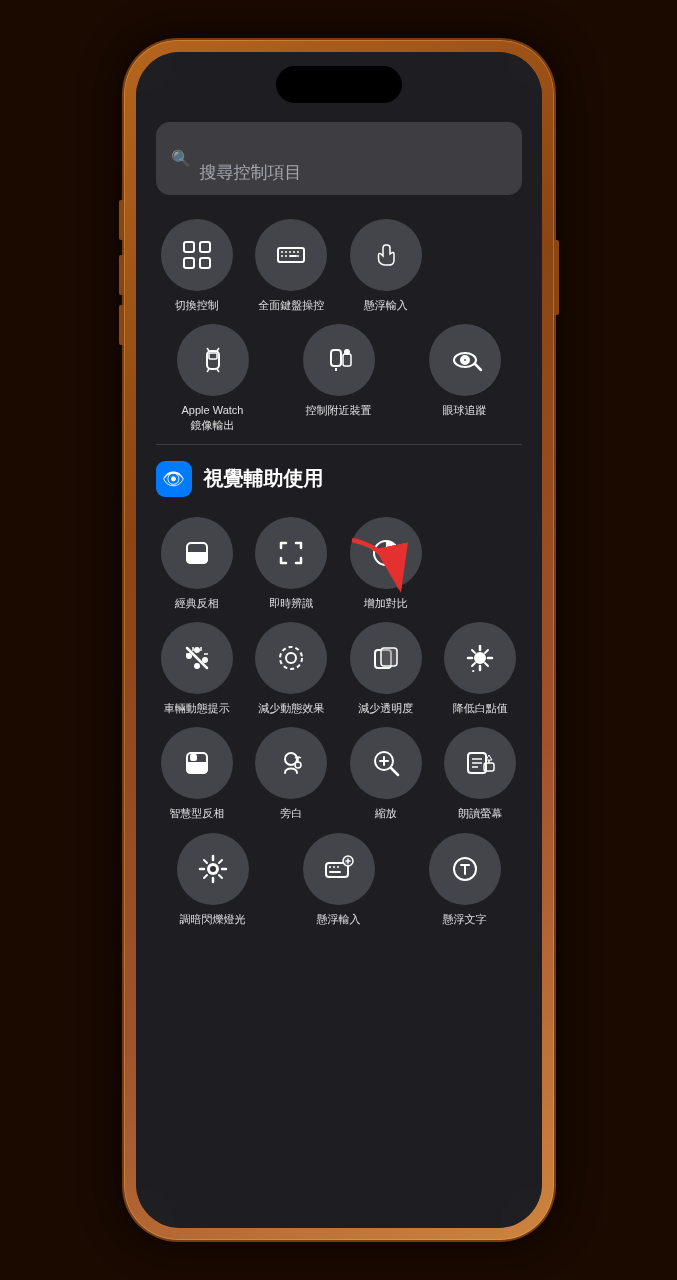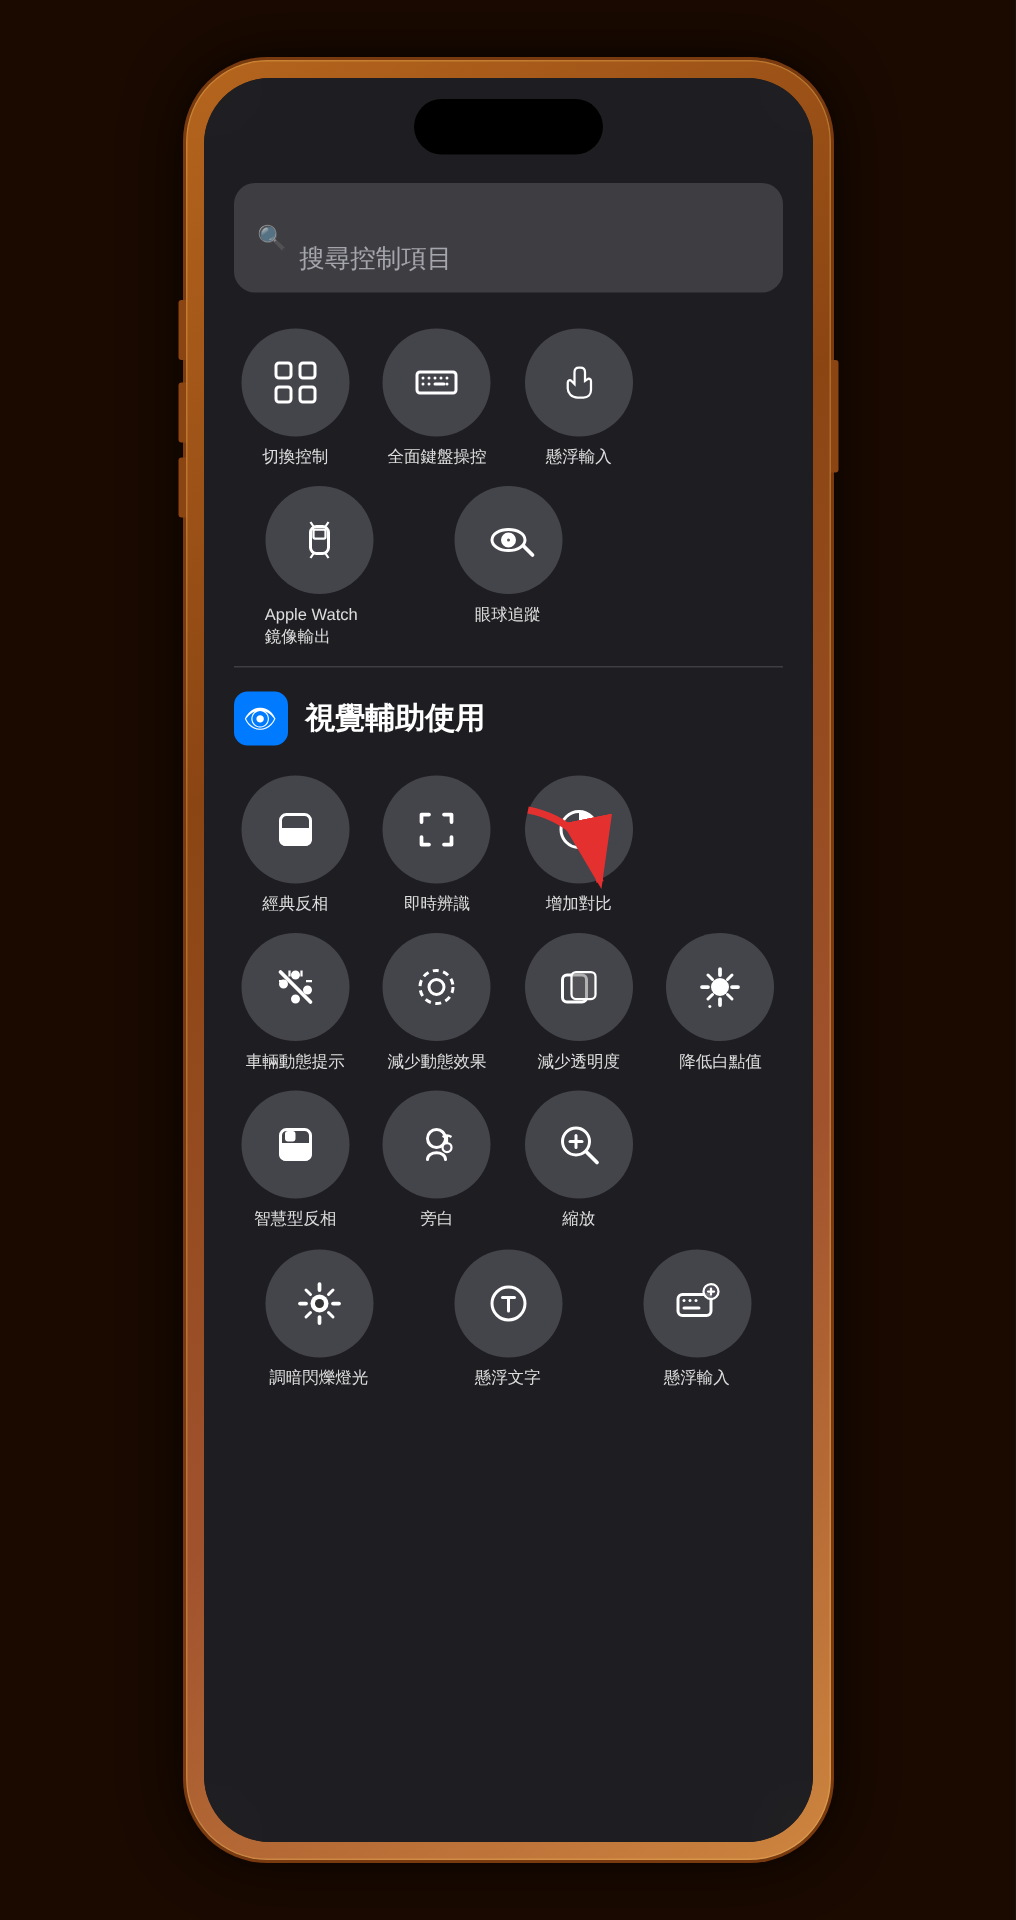--- a/index.html
+++ b/index.html
@@ -137,20 +137,21 @@
       align-items: center;
       justify-content: center;
       font-size: 30px;
       color: white;
       cursor: pointer;
     }
 
     .item-label {
       color: rgba(255, 255, 255, 0.85);
       font-size: 11px;
+      text-align: center;
       line-height: 1.3;
       max-width: 72px;
     }
 
     
     .divider {
       height: 1px;
       background: rgba(255,255,255,0.15);
       margin: 12px 0;
     }
@@ -279,20 +280,31 @@
               <line x1="14" y1="9" x2="12" y2="6" stroke="white" stroke-width="1.5"></line>
               <line x1="22" y1="9" x2="24" y2="6" stroke="white" stroke-width="1.5"></line>
               <line x1="14" y1="27" x2="12" y2="30" stroke="white" stroke-width="1.5"></line>
               <line x1="22" y1="27" x2="24" y2="30" stroke="white" stroke-width="1.5"></line>
               <rect x="14" y="11" width="8" height="6" rx="1" stroke="white" stroke-width="1.5" fill="none"></rect>
             </svg>
           </div>
           <span class="item-label">Apple Watch 鏡像輸出</span>
         </div>
 
+        <div class="grid-item">
+          <div class="icon-circle">
+            <svg class="icon-svg" viewBox="0 0 36 36">
+              <rect x="10" y="8" width="10" height="16" rx="3" stroke="white" stroke-width="2" fill="none"></rect>
+              <rect x="22" y="12" width="8" height="12" rx="2" stroke="white" stroke-width="1.5" fill="none"></rect>
+              <line x1="15" y1="26" x2="15" y2="29" stroke="white" stroke-width="2"></line>
+              <circle cx="26" cy="10" r="2" fill="white"></circle>
+            </svg>
+          </div>
+          <span class="item-label">控制附近裝置</span>
+        </div>
 
         <div class="grid-item">
           <div class="icon-circle">
             <svg class="icon-svg" viewBox="0 0 36 36">
               <ellipse cx="18" cy="18" rx="11" ry="7" stroke="white" stroke-width="2" fill="none"></ellipse>
               <circle cx="18" cy="18" r="4" fill="white"></circle>
               <circle cx="18" cy="18" r="2" fill="#555"></circle>
               <line x1="28" y1="22" x2="34" y2="28" stroke="white" stroke-width="2.5" stroke-linecap="round"></line>
             </svg>
           </div>
@@ -432,20 +444,34 @@
             <svg class="icon-svg" viewBox="0 0 36 36">
               <circle cx="16" cy="16" r="9" stroke="white" stroke-width="2" fill="none"></circle>
               <line x1="23" y1="23" x2="30" y2="30" stroke="white" stroke-width="2.5" stroke-linecap="round"></line>
               <line x1="12" y1="16" x2="20" y2="16" stroke="white" stroke-width="2" stroke-linecap="round"></line>
               <line x1="16" y1="12" x2="16" y2="20" stroke="white" stroke-width="2" stroke-linecap="round"></line>
             </svg>
           </div>
           <span class="item-label">縮放</span>
         </div>
 
+        <div class="grid-item">
+          <div class="icon-circle">
+            <svg class="icon-svg" viewBox="0 0 36 36">
+              <rect x="6" y="8" width="18" height="20" rx="3" stroke="white" stroke-width="2" fill="none"></rect>
+              <line x1="10" y1="14" x2="20" y2="14" stroke="white" stroke-width="1.5"></line>
+              <line x1="10" y1="18" x2="20" y2="18" stroke="white" stroke-width="1.5"></line>
+              <line x1="10" y1="22" x2="16" y2="22" stroke="white" stroke-width="1.5"></line>
+              <rect x="22" y="18" width="10" height="8" rx="2" stroke="white" stroke-width="1.5" fill="none"></rect>
+              <line x1="27" y1="15" x2="27" y2="18" stroke="white" stroke-width="1.5"></line>
+              <polygon points="24,15 27,10 30,15" stroke="white" stroke-width="1" fill="none"></polygon>
+            </svg>
+          </div>
+          <span class="item-label">朗讀螢幕</span>
+        </div>
       </div>
 
       <div class="grid-3">
 
         <div class="grid-item">
           <div class="icon-circle">
             <svg viewBox="0 0 36 36" width="36" height="36">
               <circle cx="18" cy="18" r="6" fill="white"></circle>
               <line x1="18" y1="5" x2="18" y2="9" stroke="white" stroke-width="2.5" stroke-linecap="round"></line>
               <line x1="18" y1="27" x2="18" y2="31" stroke="white" stroke-width="2.5" stroke-linecap="round"></line>
@@ -457,40 +483,40 @@
               <line x1="27" y1="27" x2="24" y2="24" stroke="white" stroke-width="2" stroke-linecap="round"></line>
               <circle cx="18" cy="18" r="3" fill="#333"></circle>
             </svg>
           </div>
           <span class="item-label">調暗閃爍燈光</span>
         </div>
 
         <div class="grid-item">
           <div class="icon-circle">
             <svg class="icon-svg" viewBox="0 0 36 36">
-              <circle cx="18" cy="18" r="11" stroke="white" stroke-width="2" fill="none"></circle>
-              <line x1="14" y1="14" x2="22" y2="14" stroke="white" stroke-width="2" stroke-linecap="round"></line>
-              <line x1="18" y1="14" x2="18" y2="23" stroke="white" stroke-width="2" stroke-linecap="round"></line>
-            </svg>
-          </div>
-          <span class="item-label">懸浮文字</span>
-        </div>
-
-        <div class="grid-item">
-          <div class="icon-circle">
-            <svg class="icon-svg" viewBox="0 0 36 36">
               <rect x="5" y="12" width="22" height="14" rx="3" stroke="white" stroke-width="2" fill="none"></rect>
               <line x1="9" y1="16" x2="9" y2="16" stroke="white" stroke-width="2" stroke-linecap="round"></line>
               <line x1="13" y1="16" x2="13" y2="16" stroke="white" stroke-width="2" stroke-linecap="round"></line>
               <line x1="17" y1="16" x2="17" y2="16" stroke="white" stroke-width="2" stroke-linecap="round"></line>
               <line x1="9" y1="21" x2="19" y2="21" stroke="white" stroke-width="2" stroke-linecap="round"></line>
               <circle cx="27" cy="10" r="5" stroke="white" stroke-width="1.5" fill="rgba(80,80,90,0.8)"></circle>
               <line x1="25" y1="10" x2="29" y2="10" stroke="white" stroke-width="1.5" stroke-linecap="round"></line>
               <line x1="27" y1="8" x2="27" y2="12" stroke="white" stroke-width="1.5" stroke-linecap="round"></line>
             </svg>
           </div>
           <span class="item-label">懸浮輸入</span>
         </div>
+
+        <div class="grid-item">
+          <div class="icon-circle">
+            <svg class="icon-svg" viewBox="0 0 36 36">
+              <circle cx="18" cy="18" r="11" stroke="white" stroke-width="2" fill="none"></circle>
+              <line x1="14" y1="14" x2="22" y2="14" stroke="white" stroke-width="2" stroke-linecap="round"></line>
+              <line x1="18" y1="14" x2="18" y2="23" stroke="white" stroke-width="2" stroke-linecap="round"></line>
+            </svg>
+          </div>
+          <span class="item-label">懸浮文字</span>
+        </div>
       </div>
 
     </div>
   </div>
 </div>
 
 </body></html>

